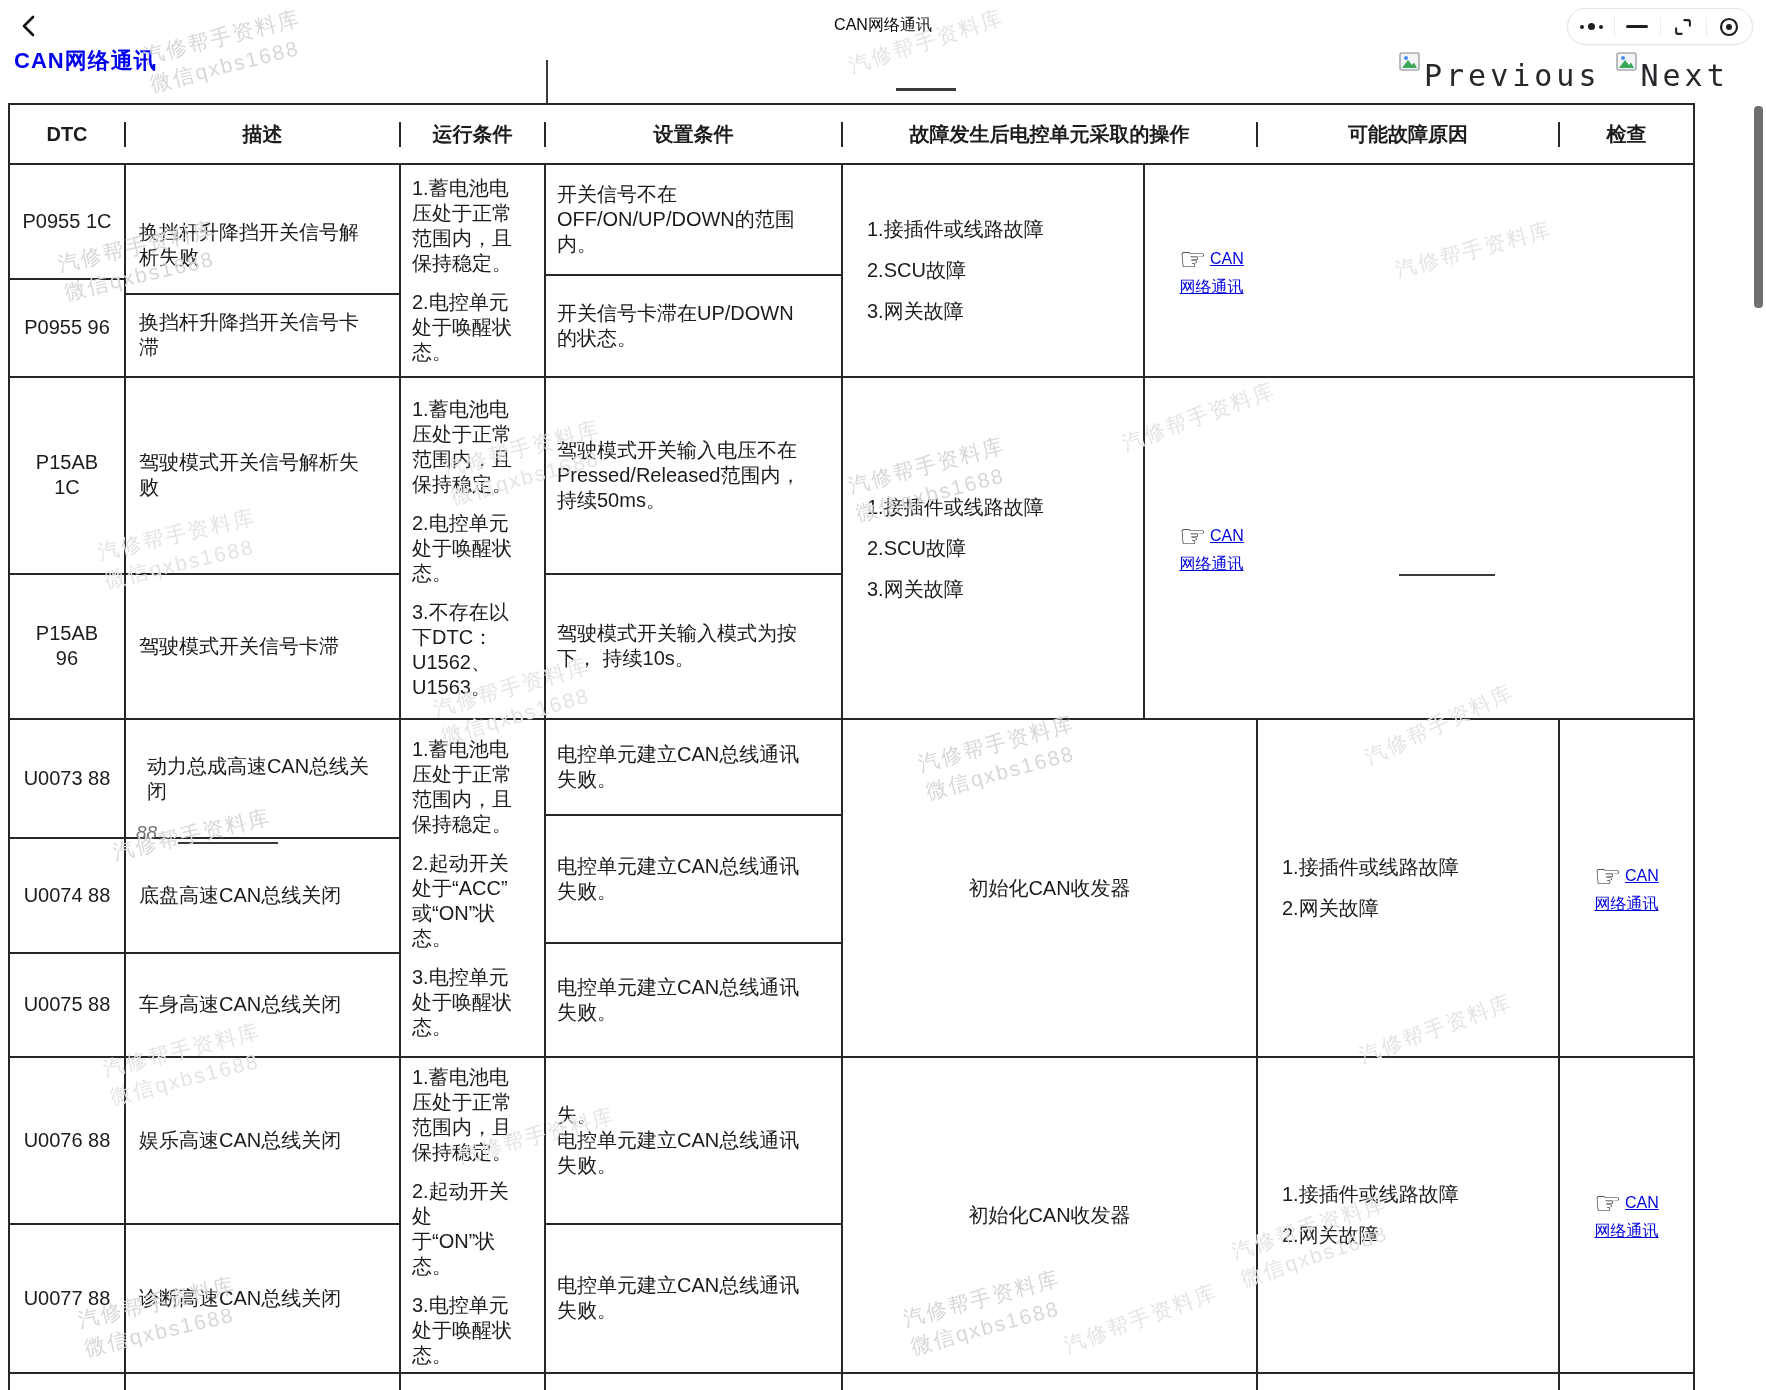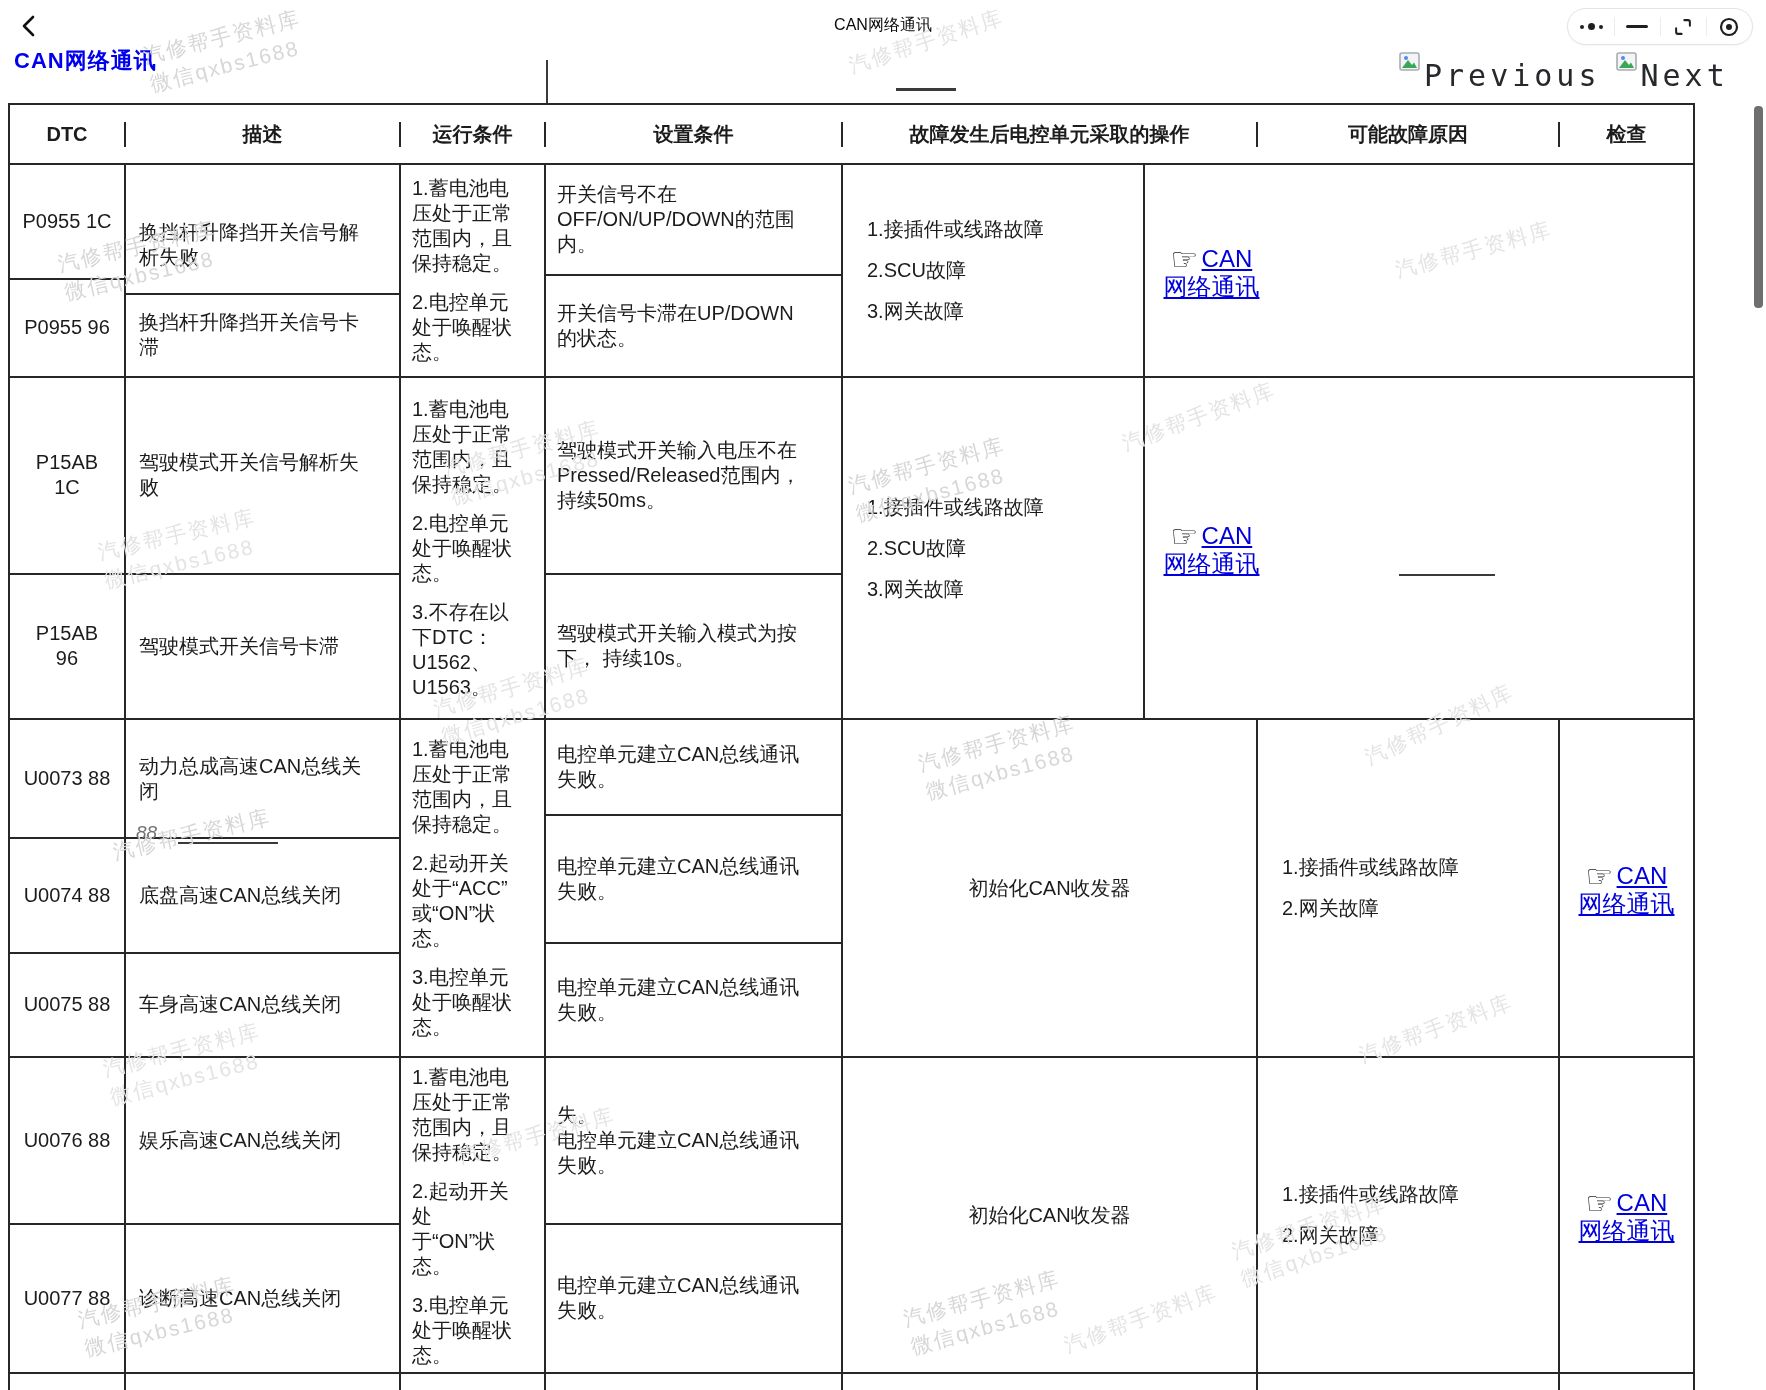--- a/index.html
+++ b/index.html
@@ -48,21 +48,21 @@
   .desc-cell{padding-left:13px;padding-right:22px;}
   .run-cell{padding-left:11px;padding-right:30px;}
   .runitem{margin:7px 0;}
   .set-cell{padding-left:11px;padding-right:8px;}
   .action-cell{align-items:center;text-align:center;padding:0 28px;}
   .cause-cell{padding-left:24px;padding-right:22px;}
   .cause{margin:8px 0;}
   .check-cell{align-items:center;text-align:center;}
   .check-line{display:flex;align-items:center;justify-content:center;}
   .hand{font-size:31px;line-height:1;color:#222;margin-right:3px;position:relative;top:1px;}
-  .klink{color:#0000dd;text-decoration:underline;cursor:pointer;font-size:24px;}
+  .klink{color:#0000dd;text-decoration:underline;cursor:pointer;font-size:16px;}
   .footer-row .col{border-bottom:none;}
 
   
   .wm{position:absolute;z-index:40;pointer-events:none;color:#d7d7d7;font-size:21px;letter-spacing:2px;
       line-height:29px;white-space:nowrap;transform-origin:left top;}
   .wm.light{color:#e4e4e4;}
   .wm .s{display:block;}
 
   
   .art{position:absolute;background:#3a3a3a;z-index:25;}
@@ -275,21 +275,21 @@
             <div class="pre">U0073 88</div>
           </div>
         <div class="sub dtc-cell" style="height:115px;">
             <div class="pre">U0074 88</div>
           </div>
         <div class="sub dtc-cell" style="height:103px;">
             <div class="pre">U0075 88</div>
           </div>
       </div>
       <div class="col c2">
-        <div class="sub desc-cell" style="height:120px;">
+        <div class="sub desc-cell" style="height:120px;align-items:center;">
             <div class="pre">动力总成高速CAN总线关
 闭</div>
           </div>
         <div class="sub desc-cell" style="height:115px;">
             <div class="pre">底盘高速CAN总线关闭</div>
           </div>
         <div class="sub desc-cell" style="height:103px;">
             <div class="pre">车身高速CAN总线关闭</div>
           </div>
       </div>

